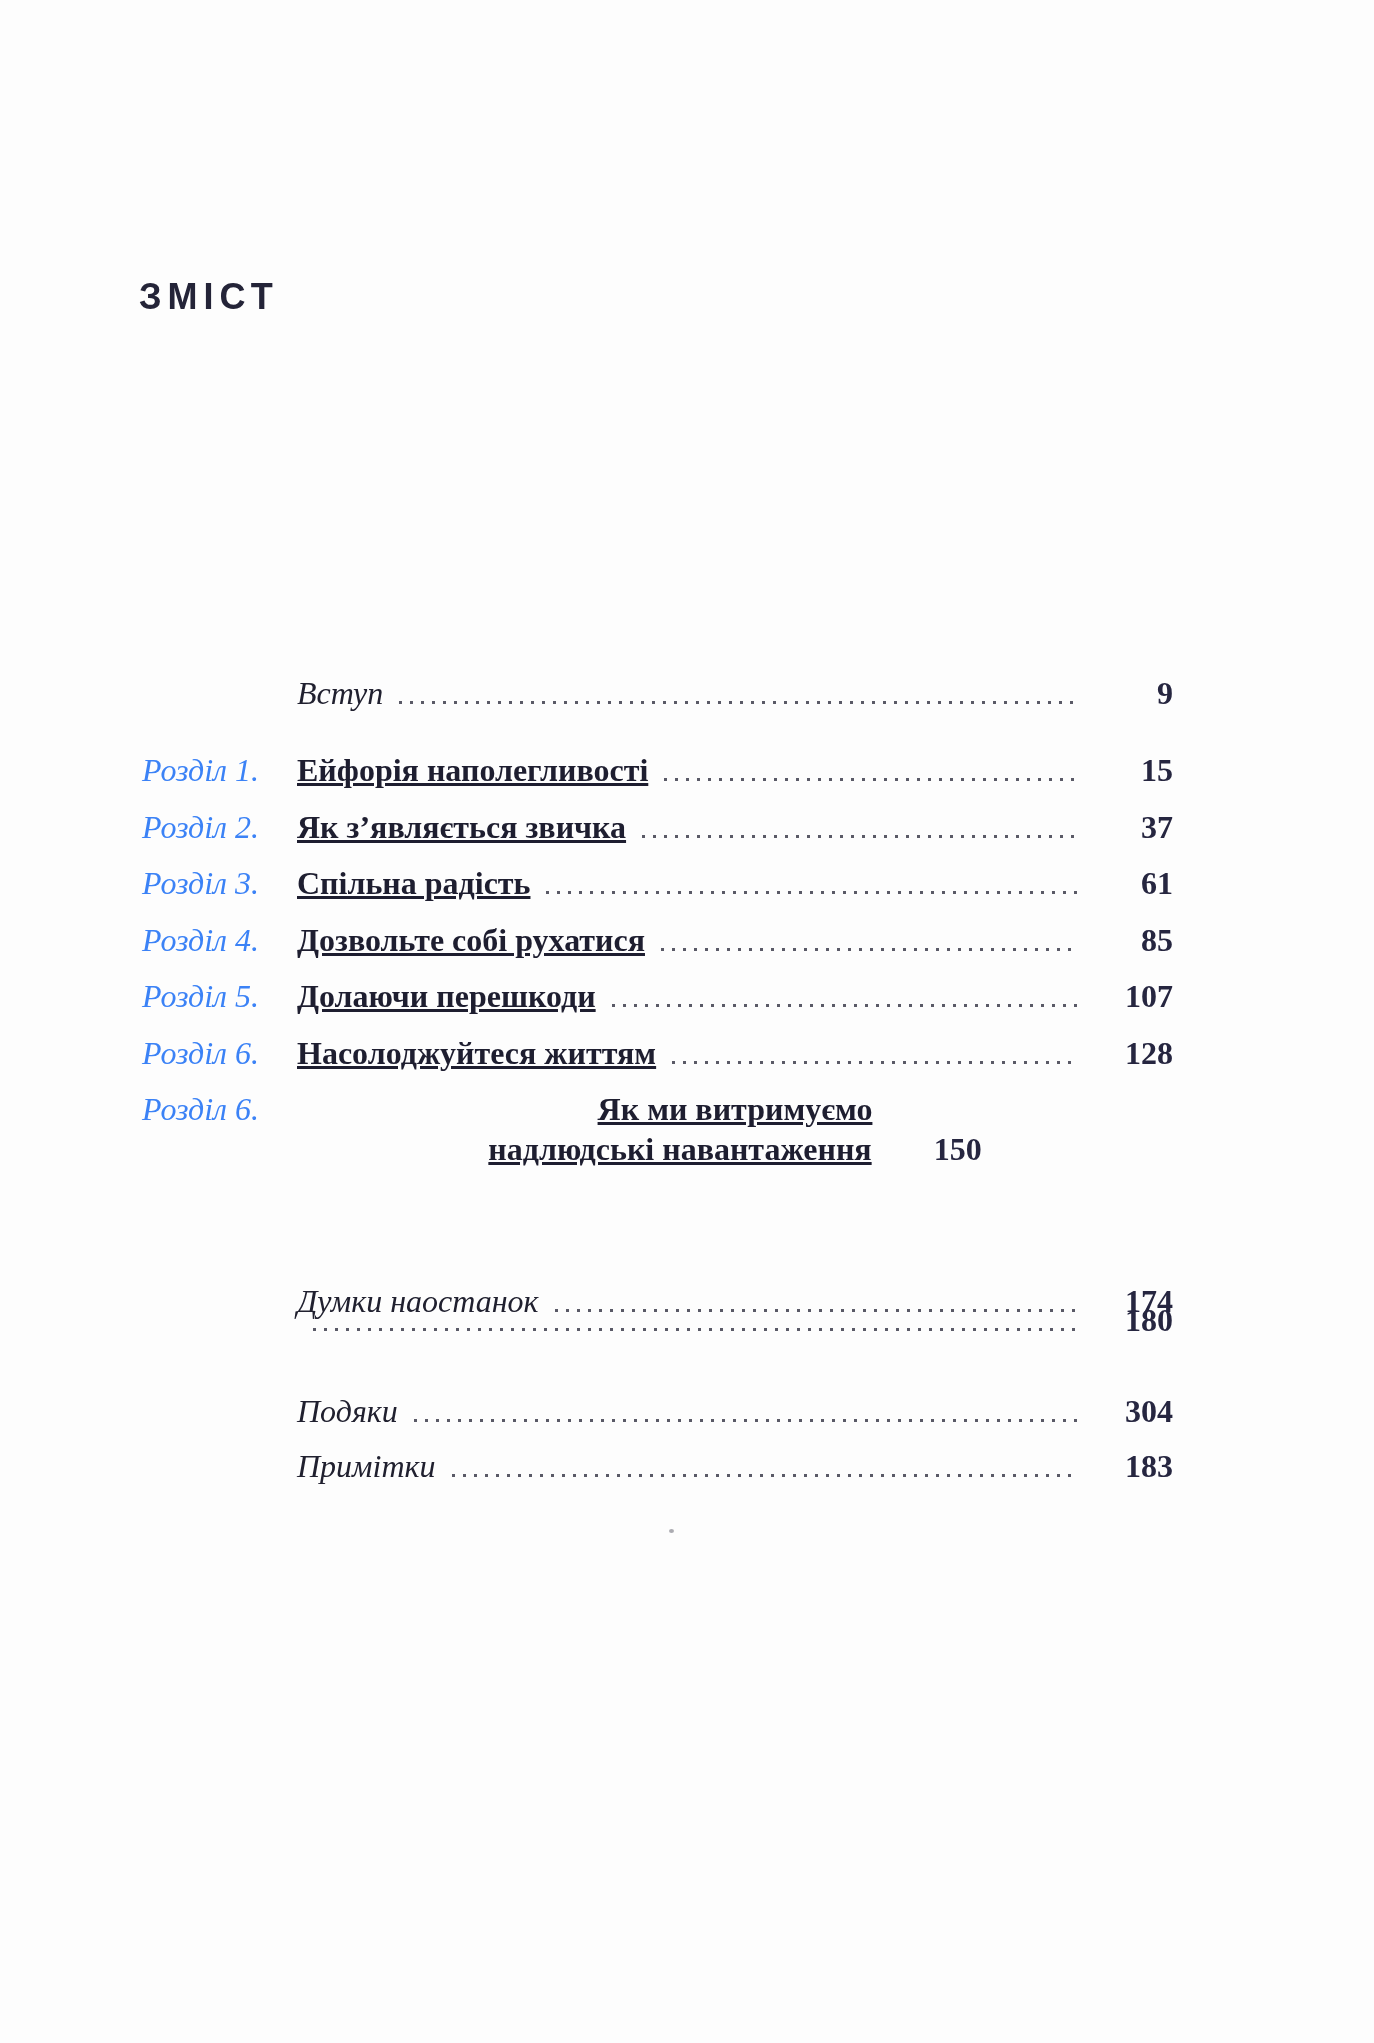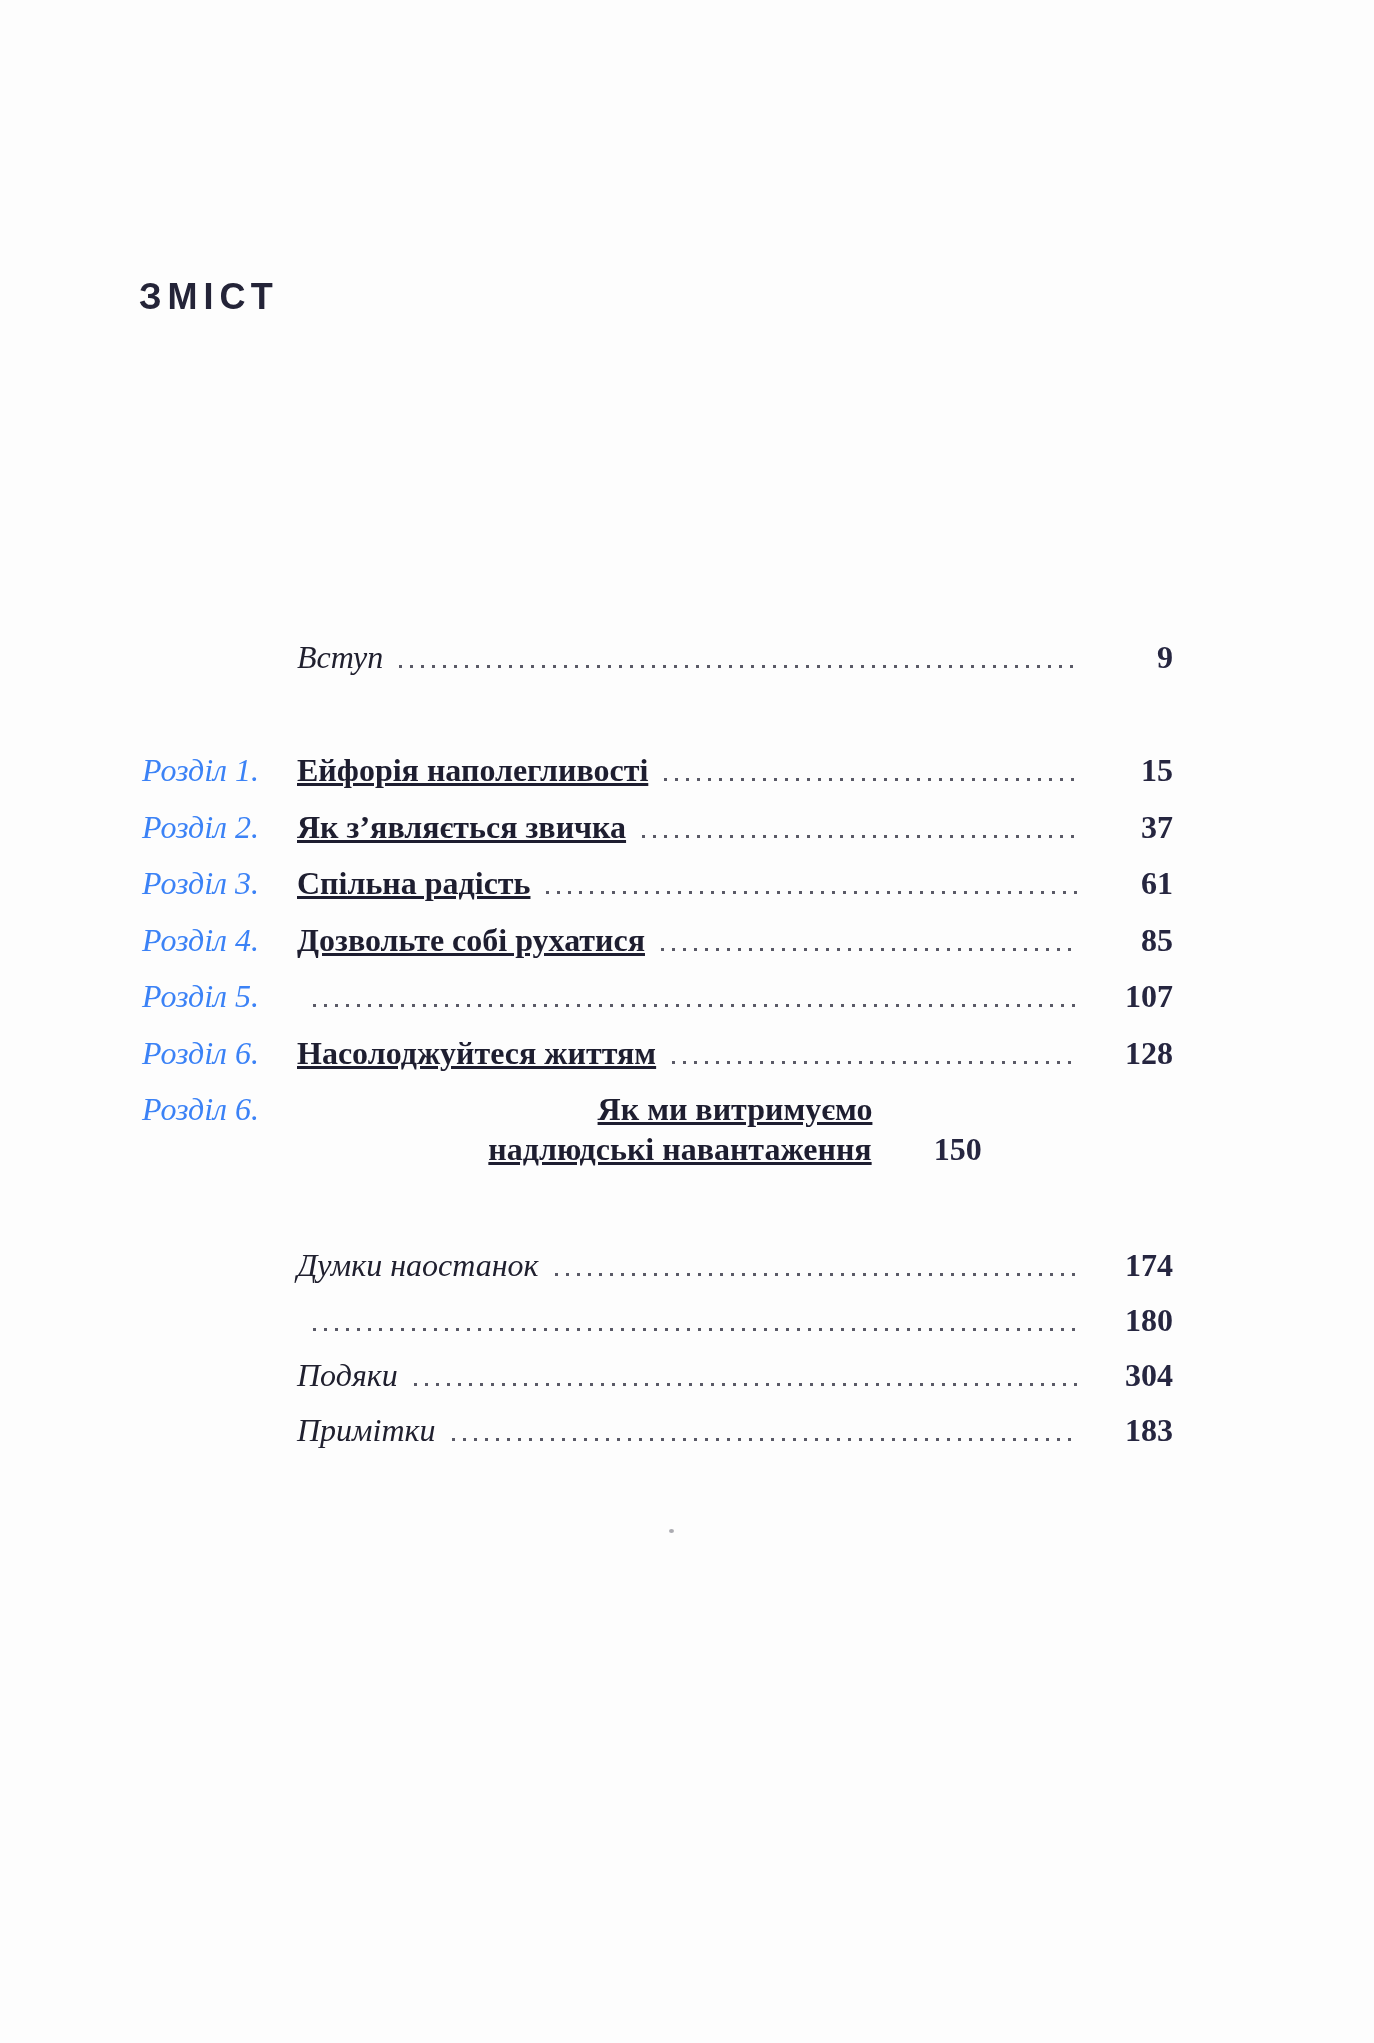--- a/index.html
+++ b/index.html
@@ -52,20 +52,21 @@
     flex: none;
     font-weight: 600;
     color: #1e1e30;
     text-decoration: underline;
   }
   .entry-italic {
     flex: none;
     font-style: italic;
     font-weight: 500;
     color: #20202f;
+    margin-top: 36px;
   }
   .leader {
     flex: 1 1 auto;
     height: 3px;
     margin: 0 30px 0 16px;
     background-image: repeating-linear-gradient(
       to right,
       rgba(44, 44, 60, 0.78) 0px,
       rgba(44, 44, 60, 0.78) 3px,
       transparent 3px,
@@ -137,20 +138,21 @@
 
   <div class="row" style="top:920px">
     <span class="label-col">Розділ 4.</span>
     <span class="entry-title">Дозвольте собі рухатися</span>
     <span class="leader"></span>
     <span class="page-num">85</span>
   </div>
 
   <div class="row" style="top:976px">
     <span class="label-col">Розділ 5.</span>
+    <span class="entry-title">Долаючи перешкоди</span>
     <span class="leader"></span>
     <span class="page-num">107</span>
   </div>
 
   <div class="row" style="top:1033px">
     <span class="label-col">Розділ 6.</span>
     <span class="entry-title">Насолоджуйтеся життям</span>
     <span class="leader"></span>
     <span class="page-num">128</span>
   </div>

